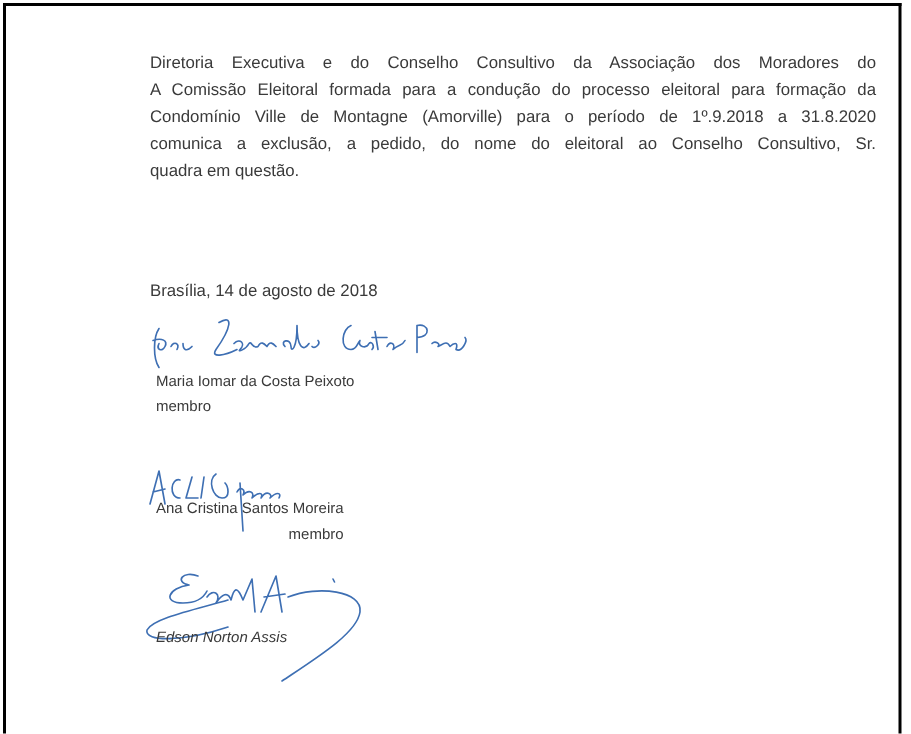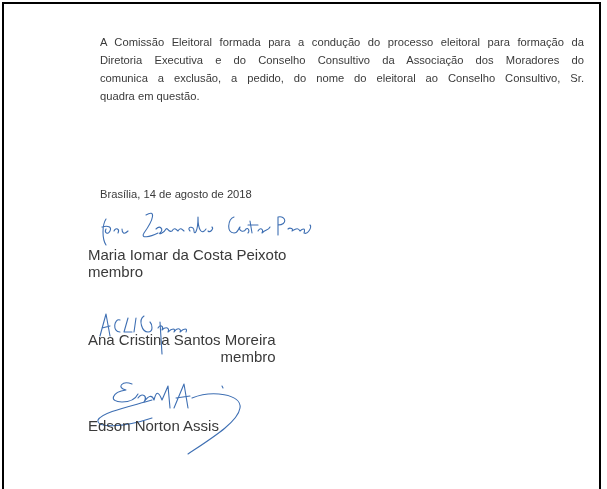--- a/index.html
+++ b/index.html
@@ -5,33 +5,34 @@
   html, body { margin: 0; padding: 0; background: #ffffff; }
   body { width: 607px; height: 489px; position: relative; overflow: hidden;
          font-family: "Liberation Sans", "DejaVu Sans", sans-serif; color: #3a3a3a; }
   .frame { position: absolute; left: 2px; top: 2px; width: 599px; height: 500px;
            border-left: 2px solid #000; border-top: 2px solid #000; border-right: 2px solid #000; box-sizing: border-box; }
   .para { position: absolute; left: 100px; top: 33px; width: 484px;
           font-size: 11.2px; line-height: 18px; text-align: justify; margin: 0; }
   .para .line { display: block; text-align: justify; text-align-last: justify; white-space: nowrap; }
   .para .line.last { text-align-last: left; }
   .date { position: absolute; left: 100px; top: 153px; font-size: 11.2px; line-height: 18px; margin-top: 32px; }
-  .sig-block { position: absolute; left: 88px; font-size: 15px; line-height: 17px; }
+  .sig-block { position: absolute; left: 104px; font-size: 10px; line-height: 17px; }
   .sig-block .name, .sig-block .role { display: block; }
   .sig { position: absolute; pointer-events: none; }
   .sig path { fill: none; stroke: #3e6fb3; stroke-width: 1.1; stroke-linecap: round; stroke-linejoin: round; }
 </style>
 </head>
 <body>
 
 <div class="frame"></div>
 
 <div class="para">
+  <span class="line">Diretoria Executiva e do Conselho Consultivo da Associação dos Moradores do</span>
   <span class="line">A Comissão Eleitoral formada para a condução do processo eleitoral para formação da</span>
-  <span class="line">Diretoria Executiva e do Conselho Consultivo da Associação dos Moradores do</span>
+  <span class="line">Condomínio Ville de Montagne (Amorville) para o período de 1º.9.2018 a 31.8.2020</span>
   <span class="line">comunica a exclusão, a pedido, do nome do eleitoral ao Conselho Consultivo, Sr.</span>
   <span class="line last">quadra em questão.</span>
 </div>
 
 <div class="date">Brasília, 14 de agosto de 2018</div>
 
 <svg class="sig" style="left:98px; top:205px;" width="220" height="45" viewBox="0 0 220 45">
   <path d="M8,14 C4,20 4,34 8,40 M4,22 C10,20 14,22 12,26 C10,30 6,28 8,24 M16,26 C18,22 22,24 20,28 M24,24 C24,28 26,30 30,26"></path>
   <path d="M48,10 C58,4 56,14 46,28 C42,34 52,32 60,28 M58,24 C62,20 66,24 62,28 C60,30 66,28 68,24 C70,22 70,28 74,26 C76,22 78,24 80,26 C82,22 84,24 86,26"></path>
   <path d="M92,26 C88,22 96,20 96,26 C96,30 100,28 100,12 C100,26 104,30 108,24 M110,26 C112,28 116,24 114,22"></path>
@@ -56,15 +57,15 @@
 </div>
 
 <svg class="sig" style="left:92px; top:378px;" width="170" height="80" viewBox="0 0 170 80">
   <path d="M40,6 C30,2 24,10 34,12 C20,14 16,24 30,24 C40,24 44,20 46,16"></path>
   <path d="M46,20 C50,14 56,18 52,24 C56,18 60,16 62,22 C64,14 66,12 70,22 L76,8 L78,30"></path>
   <path d="M82,30 L92,6 L96,30 M84,20 L98,18"></path>
   <path d="M100,20 C120,12 150,16 148,30 C146,44 120,60 96,76"></path>
   <path d="M130,8 L131,10"></path>
   <path d="M60,22 C40,28 10,34 6,42 C4,50 30,50 60,40"></path>
 </svg>
-<div class="sig-block" style="top:417px;">
+<div class="sig-block" style="top:417px;font-style:italic;">
   <span class="name">Edson Norton Assis</span>
 </div>
 
 </body></html>

